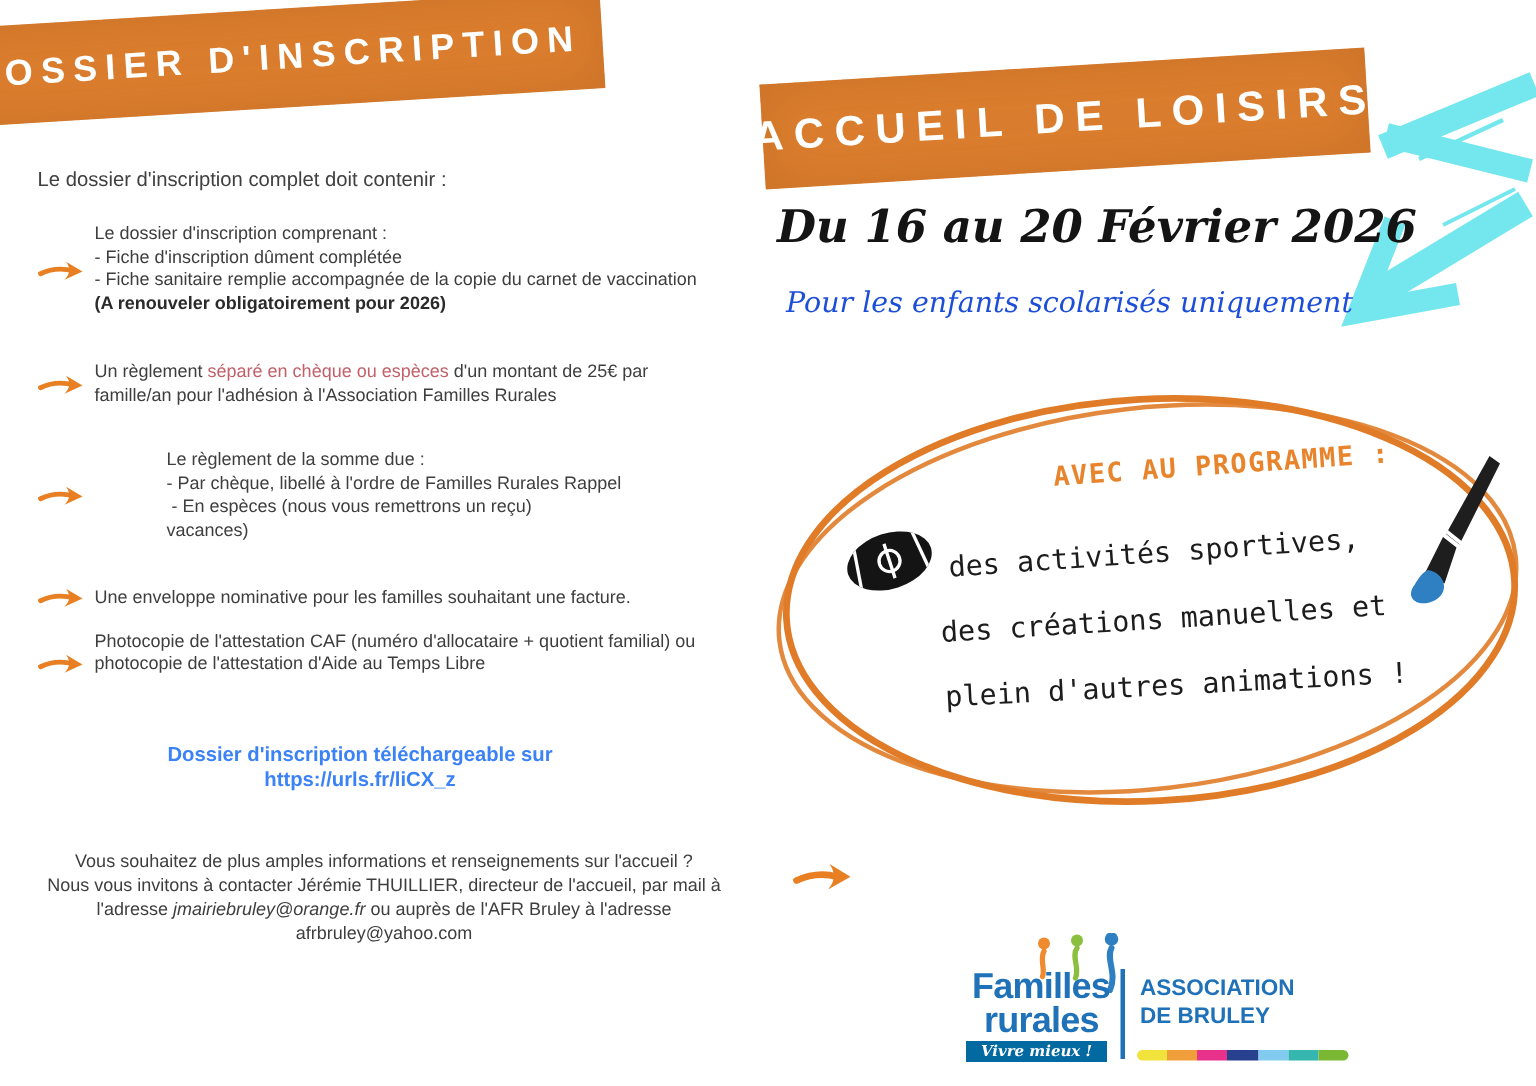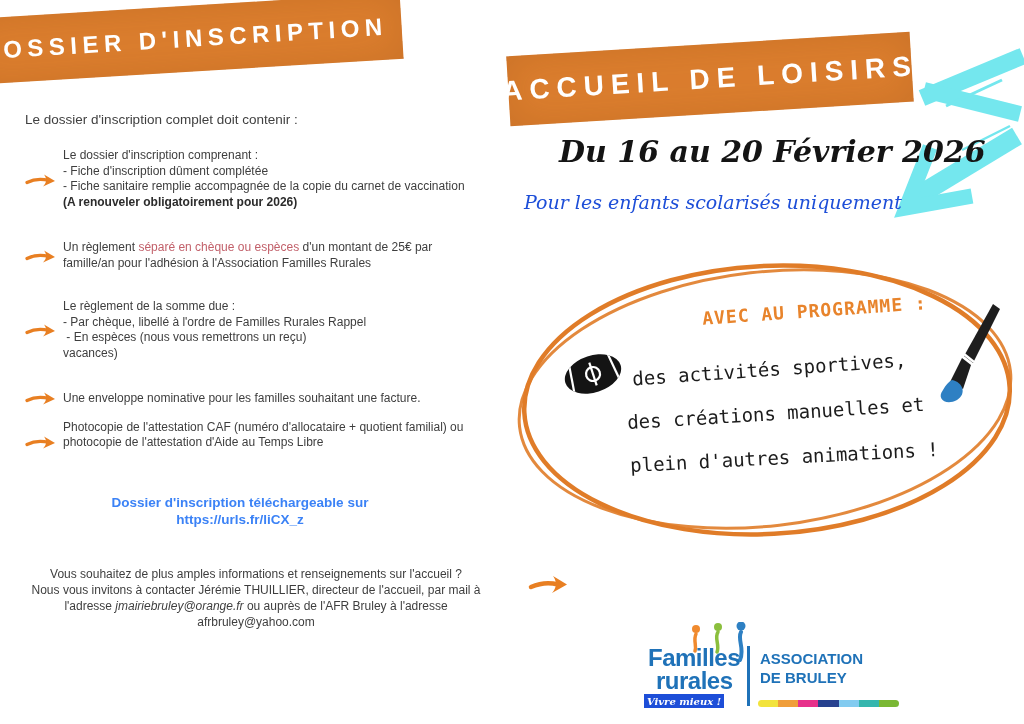--- a/index.html
+++ b/index.html
@@ -23,47 +23,47 @@
   
   .intro{left:25px;top:112px;font-size:13.5px;color:#404040;}
   .bullet{display:flex;align-items:center;}
   .bullet svg{flex:0 0 auto;margin-right:6px;}
   .btext{font-size:12px;line-height:15.5px;color:#3e3e3e;}
   .line{white-space:pre;}
   .bold{font-weight:bold;color:#2b2b2b;}
   .hl{color:#c2606a;}
   #b1{left:25px;top:148px;} #b1 svg{margin-top:2px;}
   #b2{left:25px;top:240px;} #b2 svg{margin-top:2px;} #b2 .btext{width:402px;}
-  #b3{left:25px;top:299px;} #b3 svg{margin-top:1px;}
+  #b3{left:25px;top:299px;gap:48px;} #b3 svg{margin-top:1px;}
   #b4{left:25px;top:390px;} #b4 svg{margin-top:0;}
   #b5{left:25px;top:419px;} #b5 svg{margin-top:15px;}
   .download{left:15px;top:494px;width:450px;text-align:center;
     font-size:13.5px;font-weight:bold;line-height:17px;color:#3b82f6;}
   .contact{left:16px;top:566px;width:480px;text-align:center;
     font-size:12px;line-height:16px;color:#3e3e3e;}
   .contact .ln{white-space:pre;}
   .em{font-style:italic;}
 
   
   .date-script{left:518px;top:134px;font-family:"DejaVu Serif",serif;
-    font-style:italic;font-weight:bold;font-size:30px;color:#141414;white-space:nowrap;margin-left:41px;}
+    font-style:italic;font-weight:bold;font-size:30px;color:#141414;white-space:nowrap;}
   .sub-script{left:524px;top:191px;font-family:"DejaVu Serif",serif;
     font-style:italic;font-size:19px;color:#1d4ed8;white-space:nowrap;}
   .mono{font-family:"DejaVu Sans Mono","Liberation Mono",monospace;white-space:nowrap;}
   .prog-title{left:702px;top:300px;font-size:18px;font-weight:bold;color:#e8842c;
     letter-spacing:1px;transform:rotate(-4deg);}
   .prog-l1{left:632px;top:358px;font-size:19px;color:#1c1c1c;transform:rotate(-4deg);}
   .prog-l2{left:627px;top:402px;font-size:19px;color:#1c1c1c;transform:rotate(-3.5deg);}
   .prog-l3{left:630px;top:446px;font-size:19px;color:#1c1c1c;transform:rotate(-3deg);}
 
   
   .logo{left:642px;top:620px;width:266px;height:102px;}
   .brand1{left:6px;top:24px;font-size:24px;font-weight:bold;color:#1f72b8;letter-spacing:-.5px;}
   .brand2{left:14px;top:47px;font-size:24px;font-weight:bold;color:#1f72b8;letter-spacing:-.5px;}
-  .tagline{left:2px;top:74px;width:80px;height:14px;background:#1d4ed8;color:#fff;
+  .tagline{left:2px;top:74px;width:94px;height:14px;background:#0369a1;color:#fff;
     font-family:"DejaVu Serif",serif;font-style:italic;font-weight:bold;font-size:10px;
     display:flex;align-items:center;justify-content:center;white-space:nowrap;}
   .divider{left:105px;top:26px;width:3px;height:60px;background:#1f72b8;}
   .assoc{left:118px;top:29px;font-size:15px;font-weight:bold;color:#1f72b8;line-height:19px;white-space:nowrap;}
   .stripe{left:116px;top:80px;width:141px;height:7px;display:flex;}
   .stripe span{flex:1;}
   .stripe span:first-child{border-radius:4px 0 0 4px;}
   .stripe span:last-child{border-radius:0 4px 4px 0;}
 </style>
 </head>

